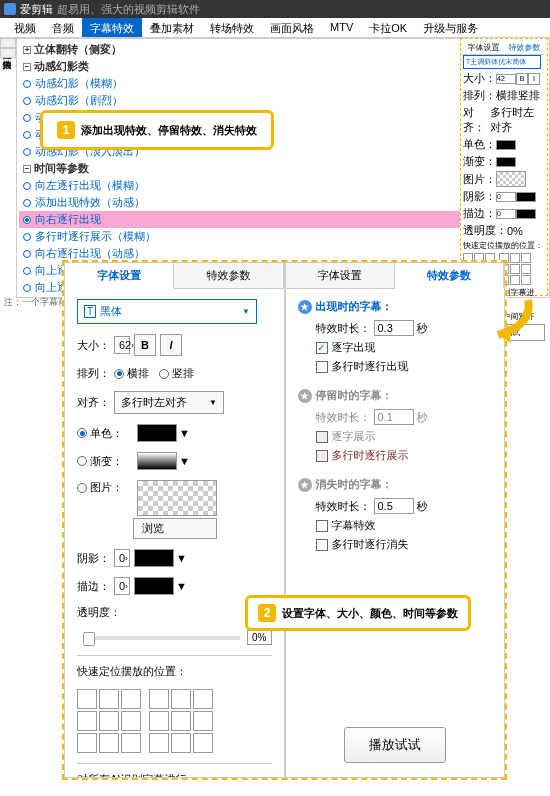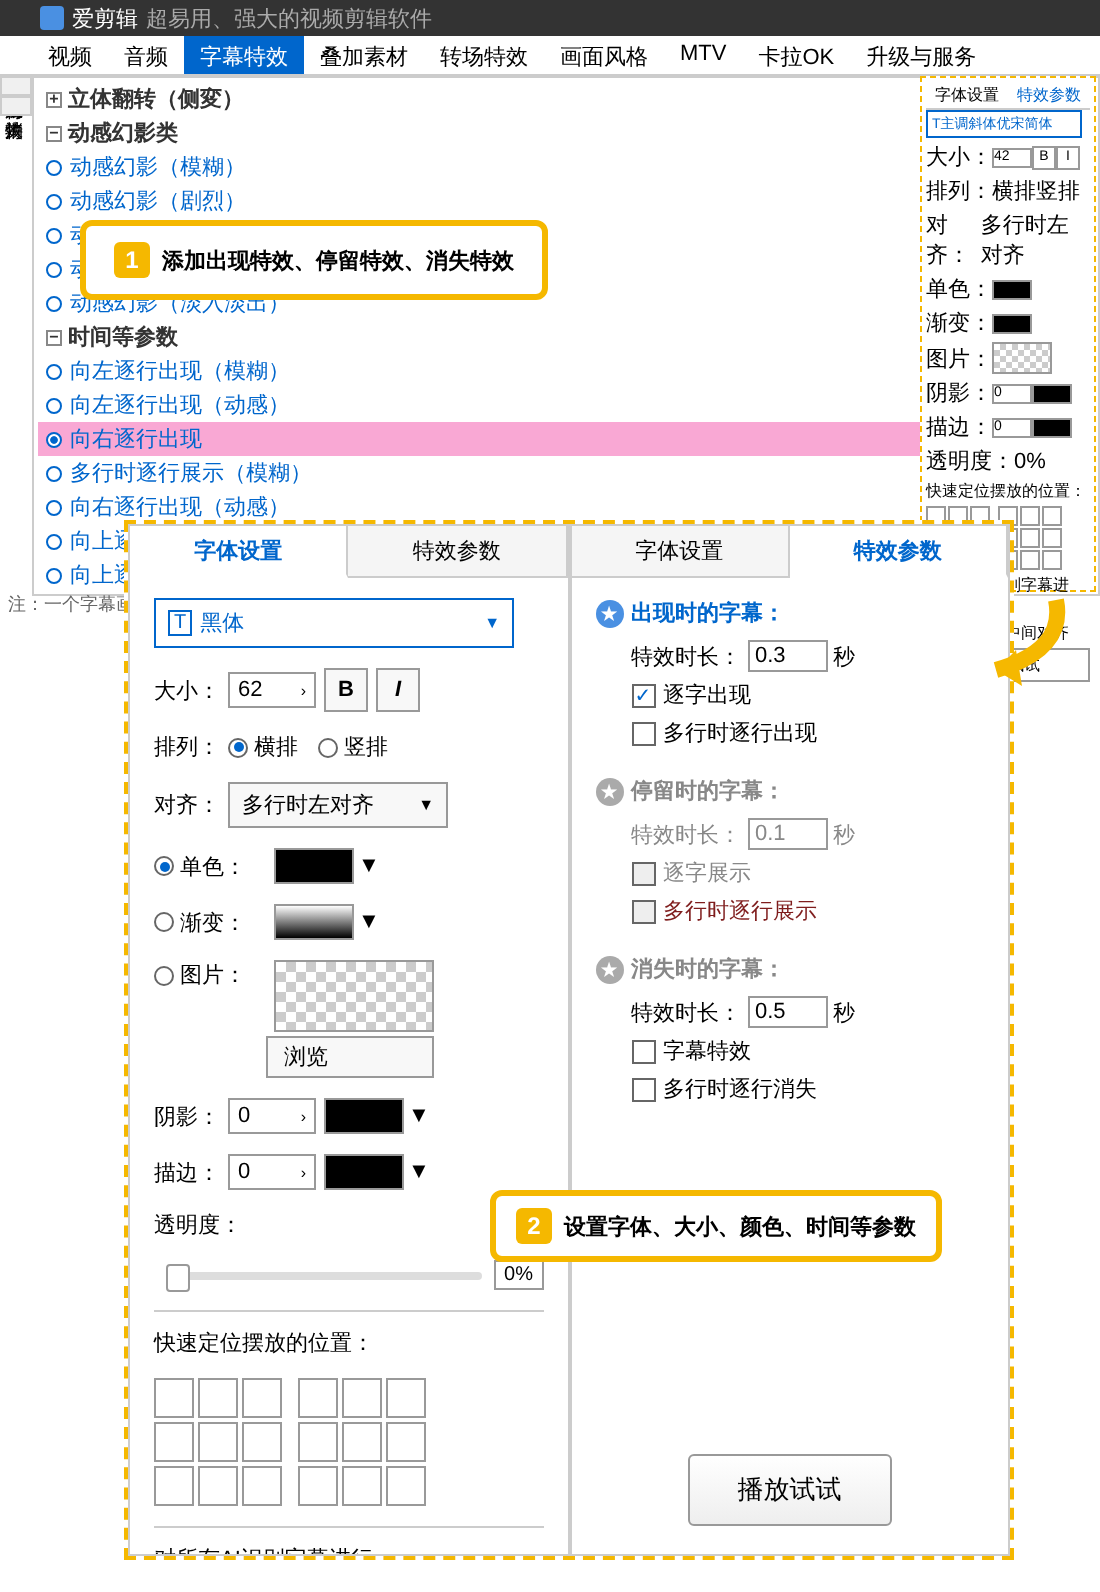--- a/index.html
+++ b/index.html
@@ -1,19 +1,19 @@
 <!DOCTYPE html>
 <html><head>
 <meta charset="utf-8">
 <style>
 *{margin:0;padding:0;box-sizing:border-box;font-family:"Microsoft YaHei",sans-serif;font-size:11px}
 body{width:550px;height:796px;background:#fff;position:relative;overflow:hidden}
-.titlebar{height:18px;background:#333;color:#fff;display:flex;align-items:center;padding:0 20px;font-size:10px}
+.titlebar{height:18px;background:#333;color:#fff;display:flex;align-items:center;padding:0 4px;font-size:10px}
 .titlebar .icon{width:12px;height:12px;background:#4a90e2;margin-right:4px;border-radius:2px}
-.menubar{height:20px;background:#fff;border-bottom:1px solid #ccc;display:flex;padding:0 16px}
+.menubar{height:20px;background:#fff;border-bottom:1px solid #ccc;display:flex;padding:0 6px}
 .menubar span{padding:3px 8px;cursor:pointer;font-size:11px}
 .menubar span.active{background:#0066cc;color:#fff}
 .main-area{position:relative;height:260px}
 .side-tabs{position:absolute;left:0;top:0;width:16px;display:flex;flex-direction:column}
 .side-tabs div{writing-mode:vertical-rl;font-size:9px;padding:4px 2px;border:1px solid #ccc;background:#f0f0f0}
 .tree-area{margin-left:16px;height:260px;overflow:hidden;border:1px solid #ccc;background:#fff;padding:2px}
 .tree-item{display:flex;align-items:center;padding:1px 4px;color:#0066cc;font-size:10px}
 .tree-item.root{color:#333;font-weight:bold}
 .tree-item.selected{background:#f9a8d4}
 .radio{width:8px;height:8px;border:1px solid #0066cc;border-radius:50%;margin-right:4px;flex-shrink:0}
@@ -25,21 +25,21 @@
 .panel{flex:1;border:1px solid #ccc;display:flex;flex-direction:column}
 .panel-tabs{display:flex;height:26px;border-bottom:1px solid #ccc}
 .panel-tabs span{flex:1;display:flex;align-items:center;justify-content:center;border-right:1px solid #ccc;background:#f5f5f5;cursor:pointer}
 .panel-tabs span.active{background:#fff;color:#0066cc;font-weight:bold;border-bottom:2px solid #fff;margin-bottom:-1px}
 .panel-body{flex:1;padding:10px 12px;overflow:hidden;position:relative}
 .row{display:flex;align-items:center;margin-bottom:10px;font-size:12px}
 .row label{margin-right:4px}
 .font-select{border:1px solid #0066cc;padding:4px 6px;width:180px;display:flex;align-items:center;color:#0066cc}
 .font-select .t-icon{border:1px solid #0066cc;padding:0 2px;margin-right:4px;font-size:10px}
 .arrow{margin-left:auto;font-size:8px}
-.num-input{border:1px solid #999;width:44px;padding:2px 4px;display:flex;align-items:center;justify-content:space-between}
+.num-input{border:1px solid #999;width:16px;padding:2px 4px;display:flex;align-items:center;justify-content:space-between}
 .num-input .arrow{font-size:8px}
 .btn-square{border:1px solid #999;width:22px;height:22px;display:flex;align-items:center;justify-content:center;margin-left:4px;font-weight:bold;background:#f8f8f8}
 .radio-lbl{display:flex;align-items:center;margin-right:10px}
 .radio-lbl .r{width:10px;height:10px;border:1px solid #666;border-radius:50%;margin-right:3px}
 .radio-lbl .r.on::after{content:"";display:block;width:5px;height:5px;background:#0066cc;border-radius:50%;margin:1.5px}
 .select{border:1px solid #999;padding:3px 6px;display:flex;align-items:center;width:110px;background:#f8f8f8}
 .color-box{width:40px;height:18px;background:#000;border:1px solid #999;margin-left:4px}
 .pattern-box{width:80px;height:36px;background:repeating-conic-gradient(#ccc 0 25%,#fff 0 50%) 0 0/10px 10px;border:1px solid #999;margin-left:4px}
 .browse-btn{border:1px solid #999;padding:2px 8px;background:#f8f8f8;margin-top:2px;font-size:11px}
 .slider{flex:1;height:4px;background:#ddd;border-radius:2px;position:relative;margin:0 6px}
@@ -130,21 +130,21 @@
     <div class="tree-item root">
         <span class="expand">−</span>
         <span>时间等参数</span>
       </div>
     <div class="tree-item">
         <span class="radio"></span>
         <span>向左逐行出现（模糊）</span>
       </div>
     <div class="tree-item">
         <span class="radio"></span>
-        <span>向左逐行出现（动感）</span>
+        <span>添加出现特效（动感）</span>
       </div>
     <div class="tree-item selected">
         <span class="radio checked"></span>
         <span>向右逐行出现</span>
       </div>
     <div class="tree-item">
         <span class="radio"></span>
         <span>多行时逐行展示（模糊）</span>
       </div>
     <div class="tree-item">

